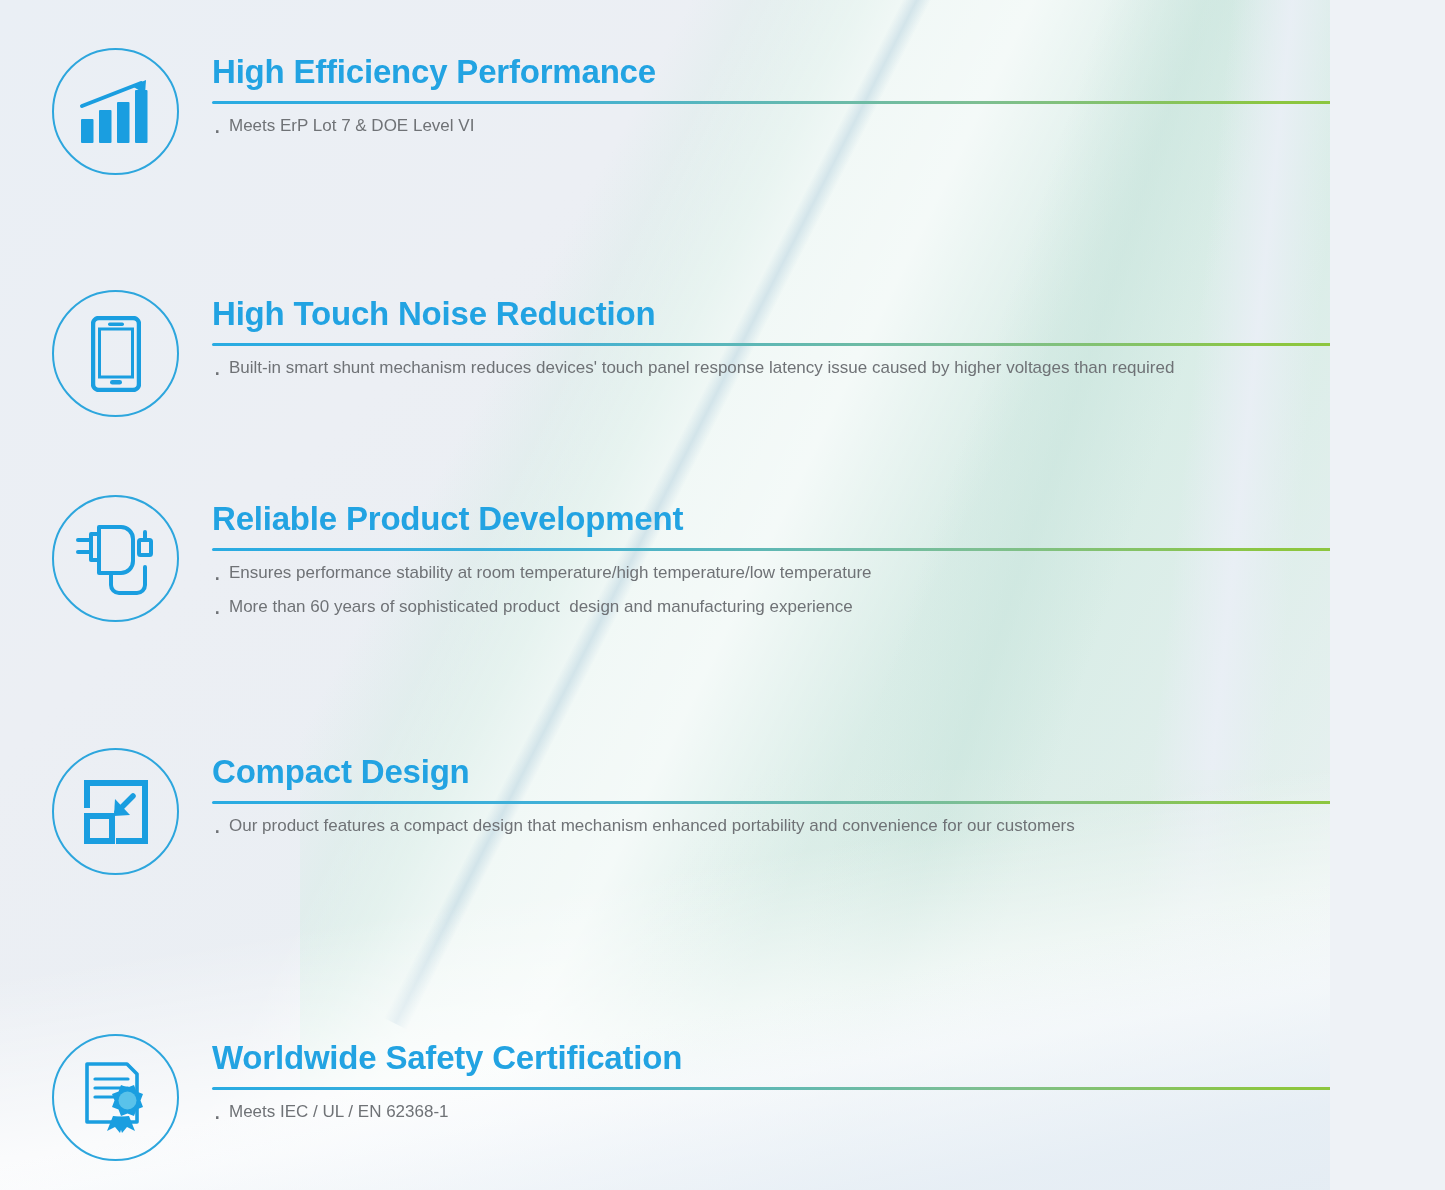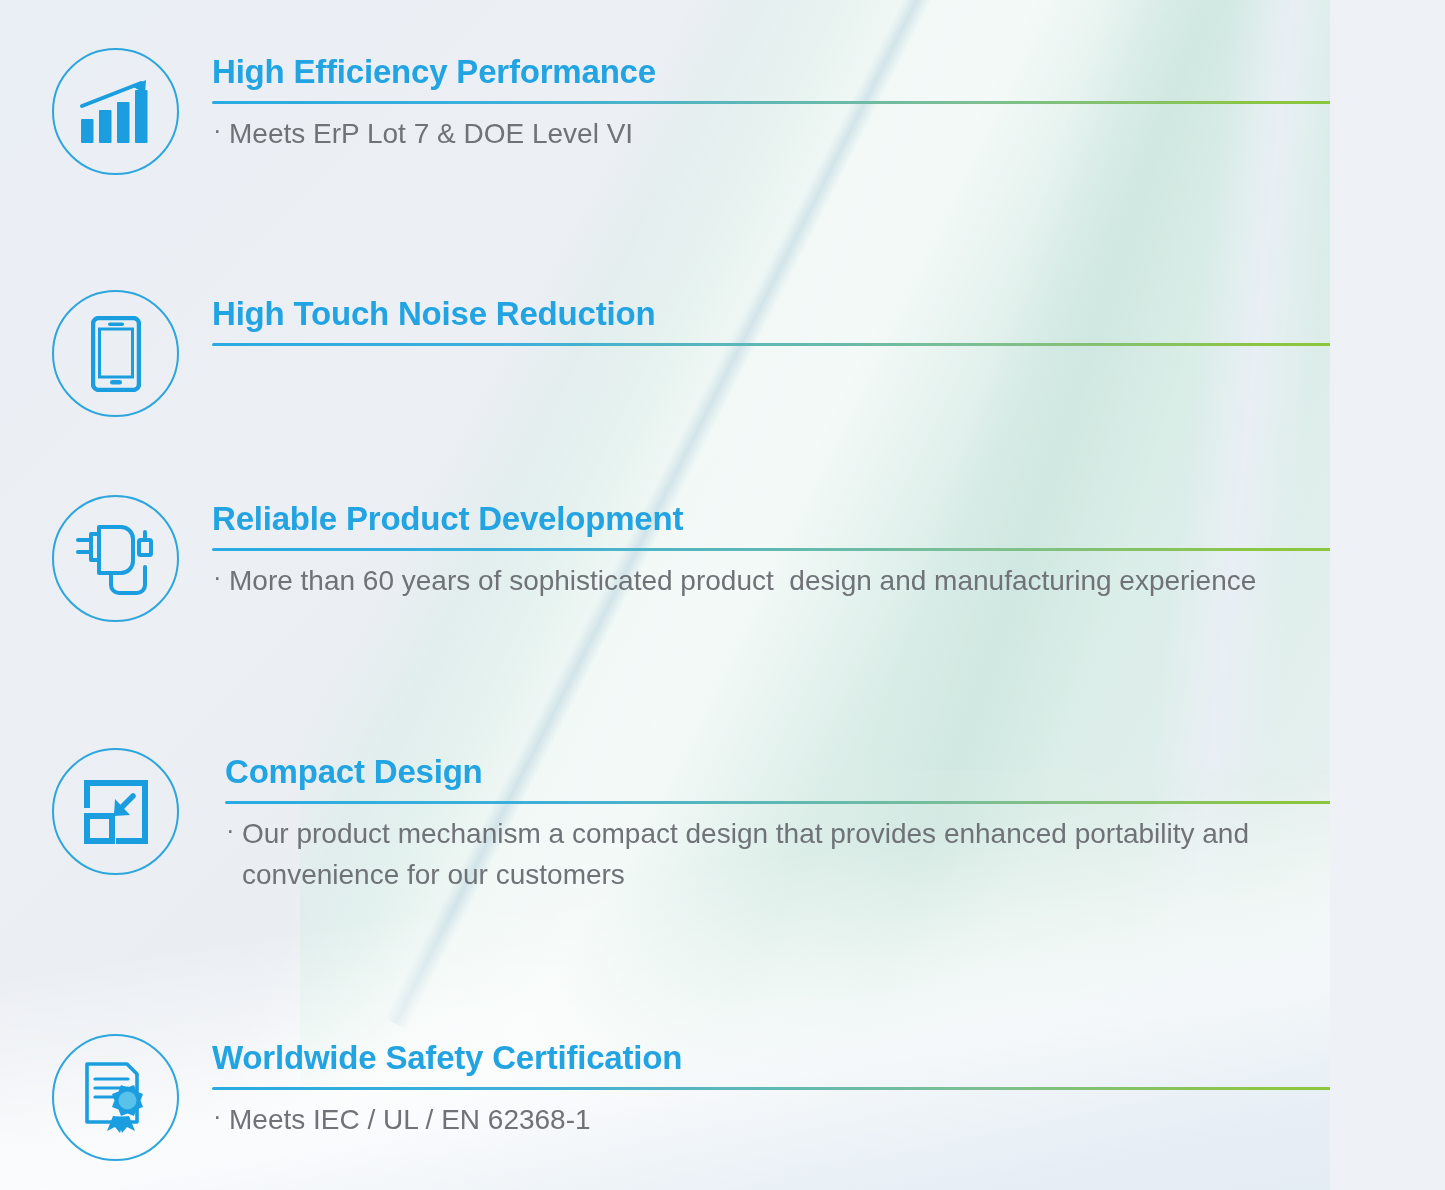--- a/index.html
+++ b/index.html
@@ -197,40 +197,40 @@
 
   .feature-bullets {
     margin: 0;
     padding: 0;
     list-style: none;
   }
 
   .bullet {
     position: relative;
     color: #6f7276;
-    font-size: 28px;
+    font-size: 17px;
     line-height: 1.48;
     padding-left: 17px;
     margin-top: 9px;
     white-space: pre-wrap;
   }
   .bullet::before {
     content: "\00B7";
     position: absolute;
     left: 1px;
     top: -1px;
     color: #6f7276;
     font-size: 25.5px;
   }
 
   
   .f0 { top: 48px;  }
   .f1 { top: 290px; }
   .f2 { top: 495px; }
-  .f3 { top: 748px; gap: 13px; }
+  .f3 { top: 748px; }
   .f4 { top: 1034px; }
 
   .f0 .feature-body, .f1 .feature-body, .f2 .feature-body,
   .f3 .feature-body, .f4 .feature-body { width: 1157px; }
 </style>
 </head>
 <body>
 
 <div class="page">
 
@@ -276,20 +276,23 @@
         <svg width="50" height="76" viewBox="0 0 50 76" aria-hidden="true">
           <rect x="2" y="2" width="46" height="72" rx="6" fill="none" stroke="#1a9ee0" stroke-width="4.5"></rect>
           <rect x="8.5" y="13" width="33" height="48" fill="none" stroke="#1a9ee0" stroke-width="3"></rect>
           <rect x="17" y="6.5" width="16" height="3.4" rx="1.7" fill="#1a9ee0"></rect>
           <rect x="19" y="64" width="12" height="4.6" rx="2.3" fill="#1a9ee0"></rect>
         </svg>
       </div>
       <div class="feature-body">
         <h2 class="feature-title">High Touch Noise Reduction</h2>
         <div class="divider"></div>
+        <ul class="feature-bullets">
+          <li class="bullet">Built-in smart shunt mechanism reduces devices' touch panel response latency issue caused by higher voltages than required</li>
+        </ul>
       </div>
     </div>
 
     <div class="feature f2">
       <div class="icon-wrap">
         <svg width="82" height="74" viewBox="0 0 82 74" aria-hidden="true">
           <g fill="none" stroke="#1a9ee0" stroke-width="4" stroke-linecap="round" stroke-linejoin="round">
 
             <path d="M24 5 h22 a12 12 0 0 1 12 12 v22 a12 12 0 0 1 -12 12 h-22 z"></path>
 
@@ -302,20 +305,21 @@
 
             <rect x="64" y="18" width="12" height="15" rx="1.5"></rect>
             <line x1="70" y1="10" x2="70" y2="18"></line>
           </g>
         </svg>
       </div>
       <div class="feature-body">
         <h2 class="feature-title">Reliable Product Development</h2>
         <div class="divider"></div>
         <ul class="feature-bullets">
+          <li class="bullet">Ensures performance stability at room temperature/high temperature/low temperature</li>
           <li class="bullet">More than 60 years of sophisticated product  design and manufacturing experience</li>
         </ul>
       </div>
     </div>
 
     <div class="feature f3">
       <div class="icon-wrap">
         <svg width="66" height="66" viewBox="0 0 66 66" aria-hidden="true">
           <g fill="none" stroke="#1a9ee0" stroke-width="6">
             <path d="M4 29 V4 H62 V62 H33"></path>
@@ -324,21 +328,21 @@
           <g stroke="#1a9ee0" stroke-width="5.5" stroke-linecap="round" fill="none">
             <line x1="50" y1="17" x2="34" y2="33"></line>
           </g>
           <polygon points="31,37 32,20 47,36" fill="#1a9ee0"></polygon>
         </svg>
       </div>
       <div class="feature-body">
         <h2 class="feature-title">Compact Design</h2>
         <div class="divider"></div>
         <ul class="feature-bullets">
-          <li class="bullet">Our product mechanism a compact design that provides enhanced portability and convenience for our customers</li>
+          <li class="bullet">Our product features a compact design that mechanism enhanced portability and convenience for our customers</li>
         </ul>
       </div>
     </div>
 
     <div class="feature f4">
       <div class="icon-wrap">
         <svg width="70" height="74" viewBox="0 0 70 74" aria-hidden="true">
           <g fill="none" stroke="#1a9ee0" stroke-width="3.6" stroke-linejoin="round">
             <path d="M6 3 h40 l10 10 v48 h-50 z"></path>
           </g>

